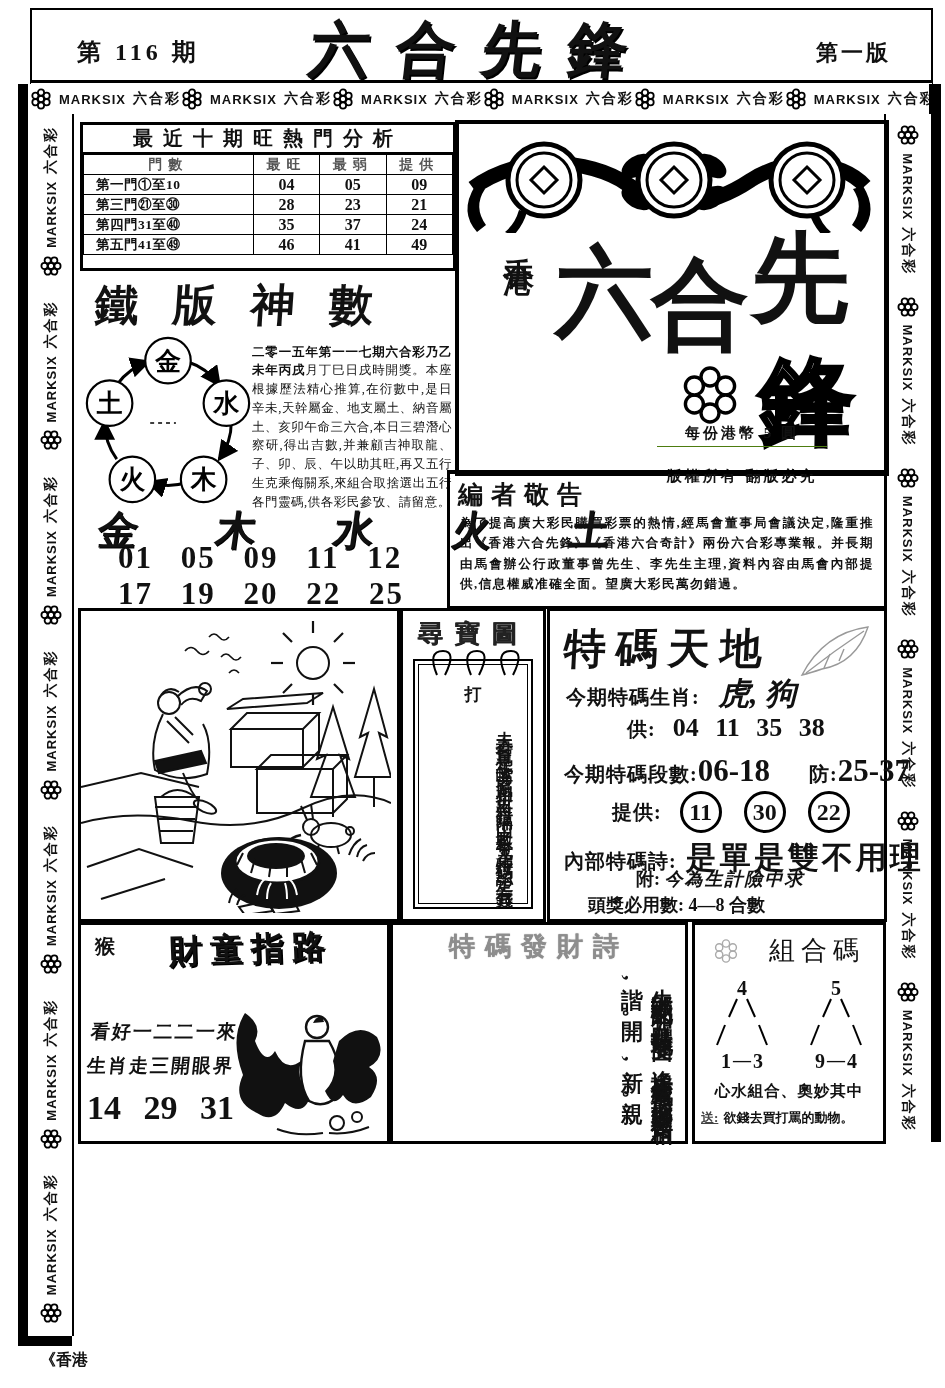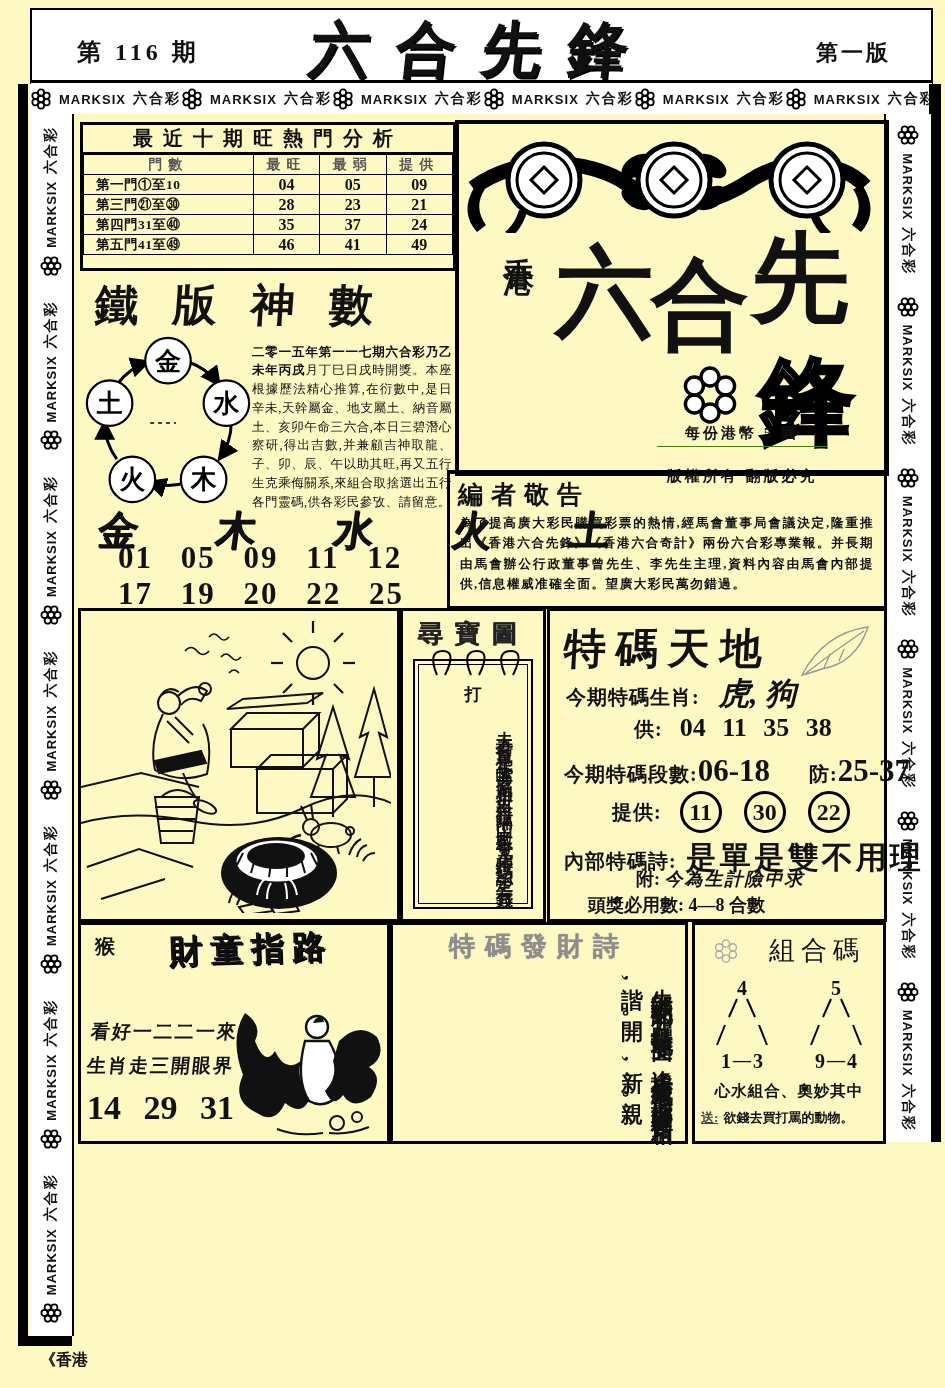--- a/index.html
+++ b/index.html
@@ -1,16 +1,16 @@
 <!DOCTYPE html>
 <html><head>
 <meta charset="utf-8">
 <style>
   html,body{margin:0;padding:0;background:#ddd;}
-  #page{position:relative;width:945px;height:1388px;background:#fef9c3;color:#111;
+  #page{position:relative;width:945px;height:1388px;background:#ffffff;color:#111;
         font-family:"Liberation Serif",serif;overflow:hidden;}
   .abs{position:absolute;}
 
   
   #header{left:30px;top:8px;width:899px;height:70px;border:2px solid #000;border-bottom:9px double #000;background:#fff;}
   #issue{left:45px;top:26px;font-size:24px;font-weight:bold;letter-spacing:4px;}
   #main-title{left:0;right:0;top:0px;text-align:center;font-size:60px;font-weight:900;
               letter-spacing:26px;transform:skewX(-6deg);text-shadow:2px 2px 0 #000;}
   #edition{right:40px;top:28px;font-size:22px;font-weight:bold;letter-spacing:3px;}
 
@@ -710,21 +710,21 @@
       <g fill="none" stroke="#999" stroke-width="1.4">
         <path d="M8,54 Q30,12 74,6 Q62,42 28,48 Q16,52 8,54 Z"></path>
         <path d="M12,52 Q40,30 70,10"></path>
         <path d="M30,47 l 6,-14 M45,40 l 5,-12"></path>
       </g>
     </svg>
     <div class="trow" style="left:16px;top:62px;">
       <span class="tlabel">今期特碼生肖:</span>
       <span class="tval" style="margin-left:14px;font-style:italic;">虎, 狗</span>
     </div>
-    <div class="trow" style="left:84px;top:102px;">
+    <div class="trow" style="left:77px;top:102px;">
       <span class="tlabel">供:</span>
       <span class="tval" style="margin-left:12px;font-size:26px;word-spacing:10px;">04 11 35 38</span>
     </div>
     <div class="trow" style="left:14px;top:142px;">
       <span class="tlabel">今期特碼段數:</span><span class="tval">06-18</span>
       <span class="tlabel" style="margin-left:34px;">防:</span><span class="tval">25-37</span>
     </div>
     <div class="trow" style="left:62px;top:180px;display:flex;align-items:center;">
       <span class="tlabel" style="margin-right:18px;">提供:</span>
       <span style="display:flex;">

